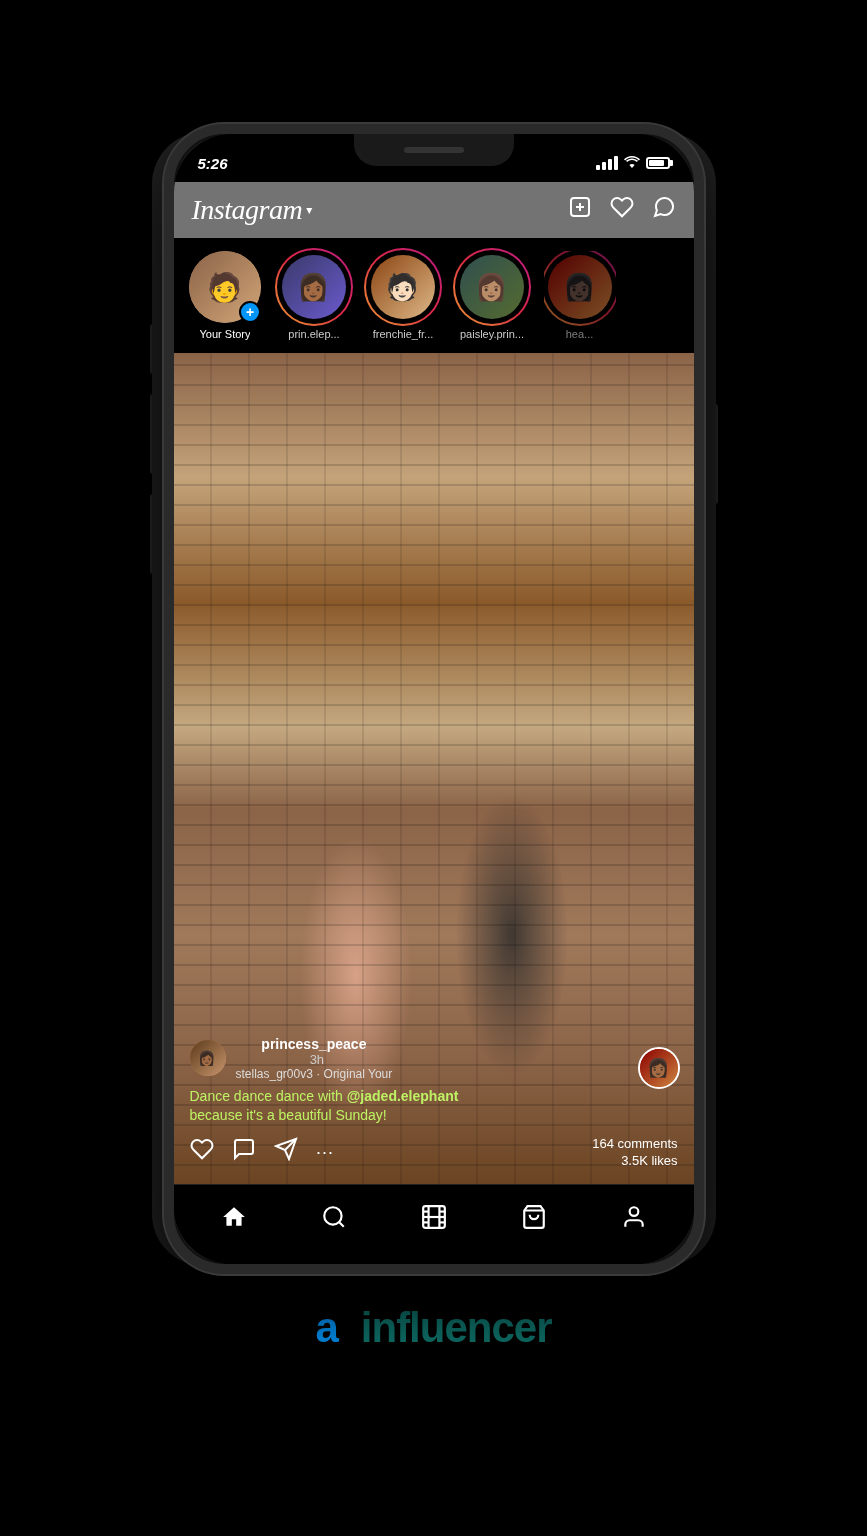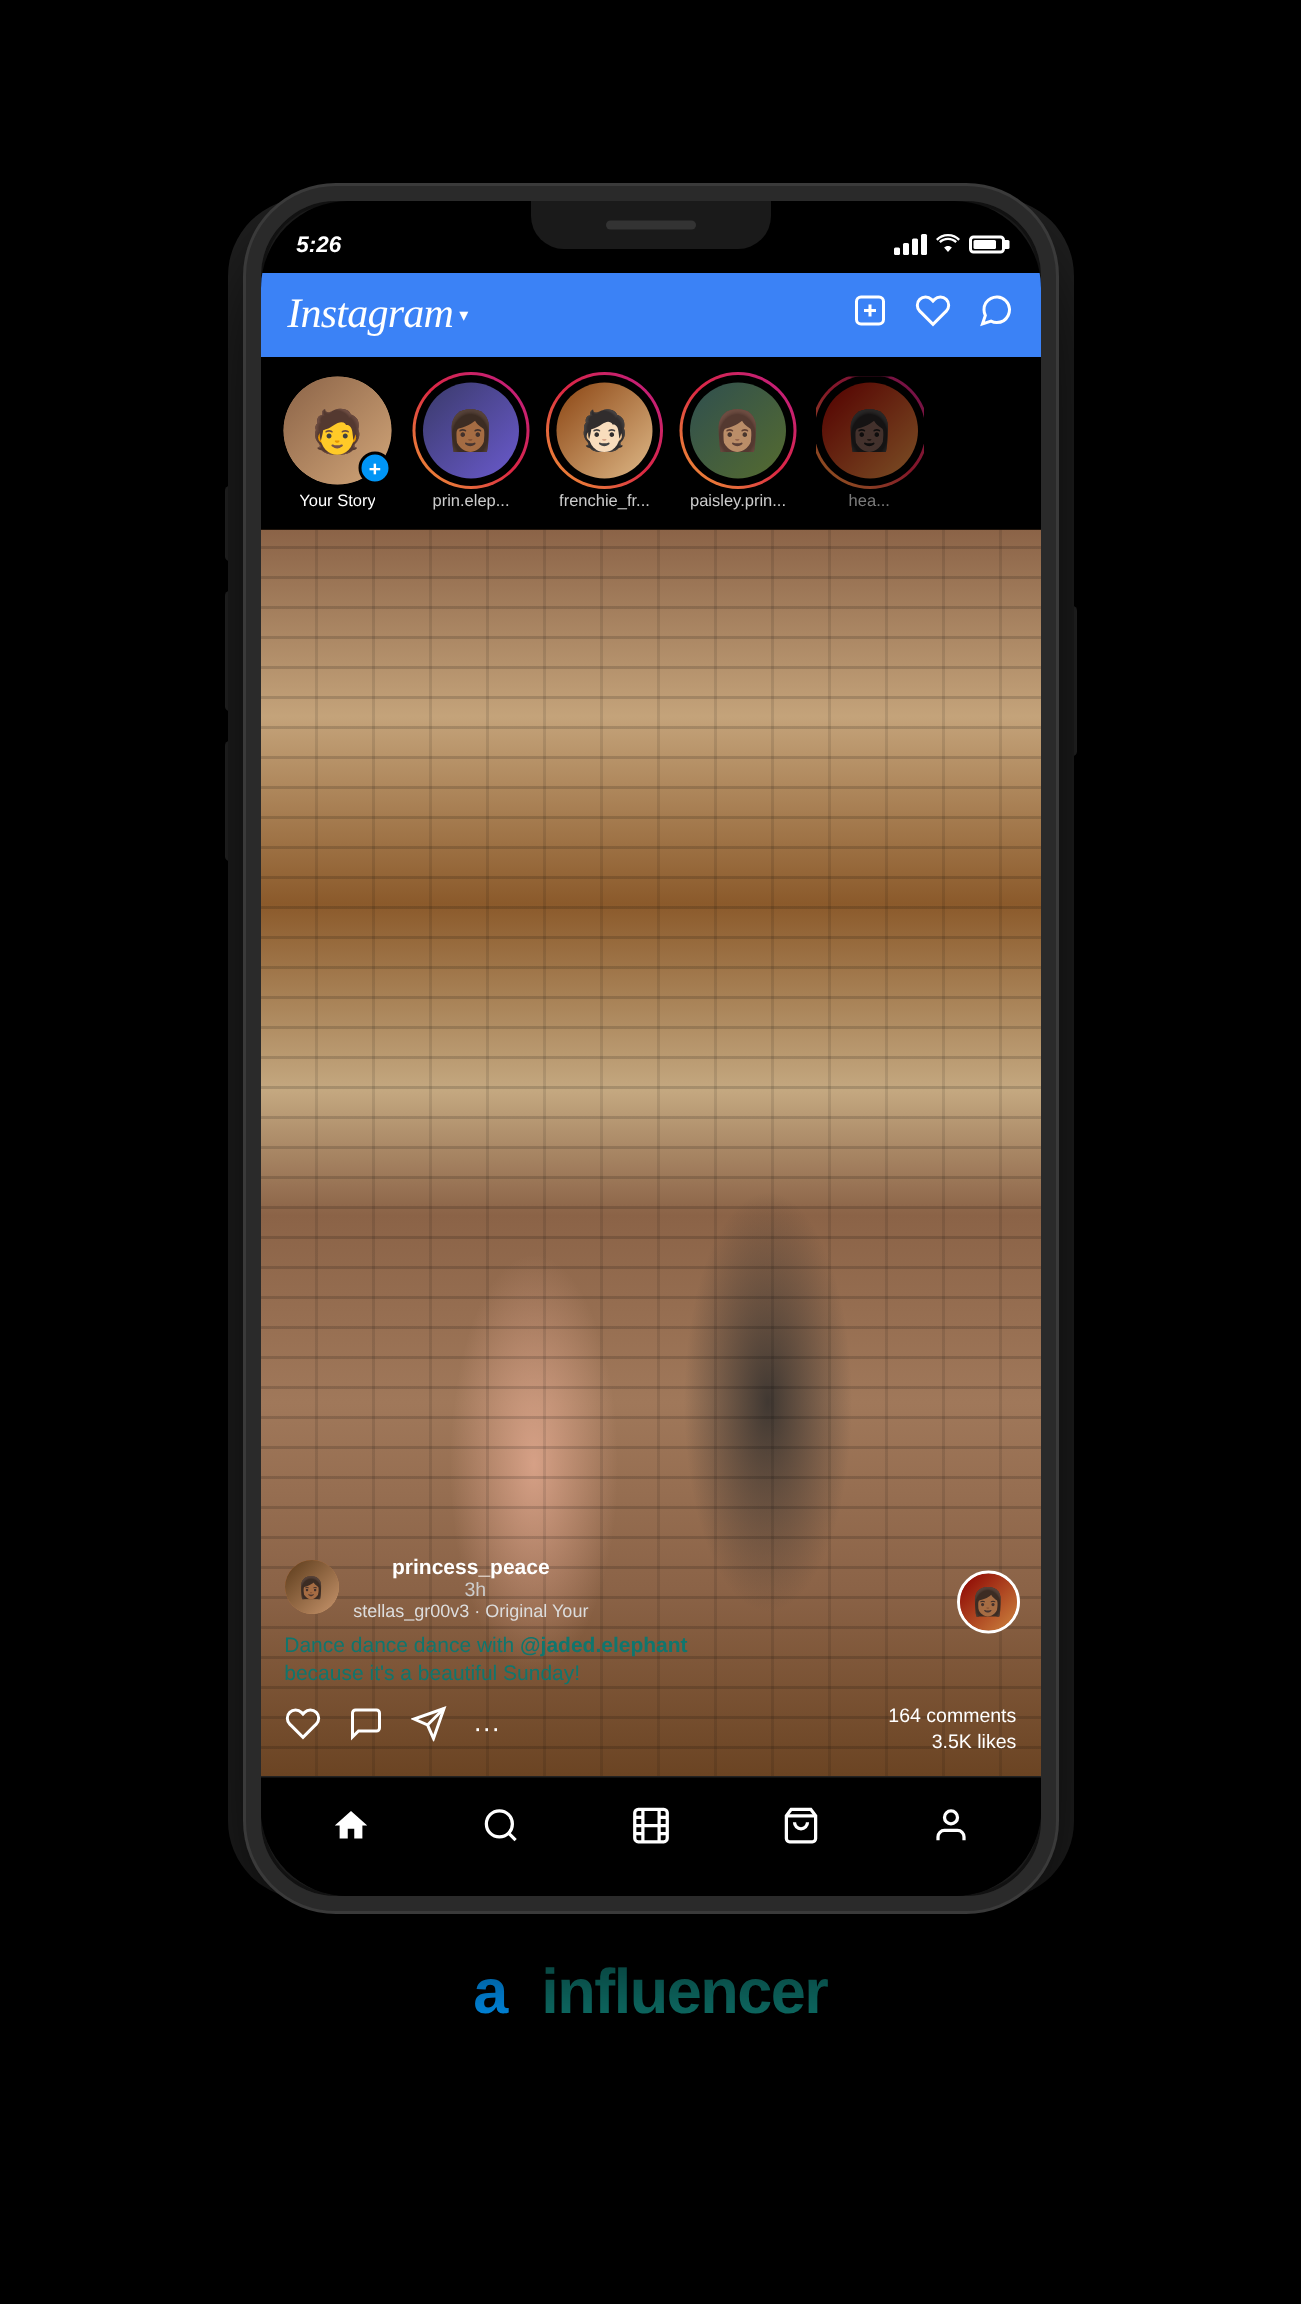--- a/index.html
+++ b/index.html
@@ -175,21 +175,21 @@
     .ig-header {
       position: absolute;
       top: 48px;
       left: 0;
       right: 0;
       height: 56px;
       display: flex;
       align-items: center;
       justify-content: space-between;
       padding: 0 18px;
-      background: #3b82f6;
+      background: #737373;
       z-index: 50;
     }
     .ig-logo {
       font-family: 'Palatino Linotype', Georgia, serif;
       font-size: 28px;
       color: #fff;
       font-style: italic;
       font-weight: normal;
       letter-spacing: -0.5px;
     }
@@ -383,21 +383,21 @@
       font-size: 13px;
       color: #ccc;
       margin-left: 6px;
     }
     .post-audio {
       font-size: 12px;
       color: #ddd;
     }
     .post-caption {
       font-size: 14px;
-      color: #0f766e;
+      color: #bef264;
       margin-bottom: 10px;
       line-height: 1.4;
     }
     .post-caption .mention {
       font-weight: 600;
     }
     .post-actions-row {
       display: flex;
       align-items: center;
       justify-content: space-between;

